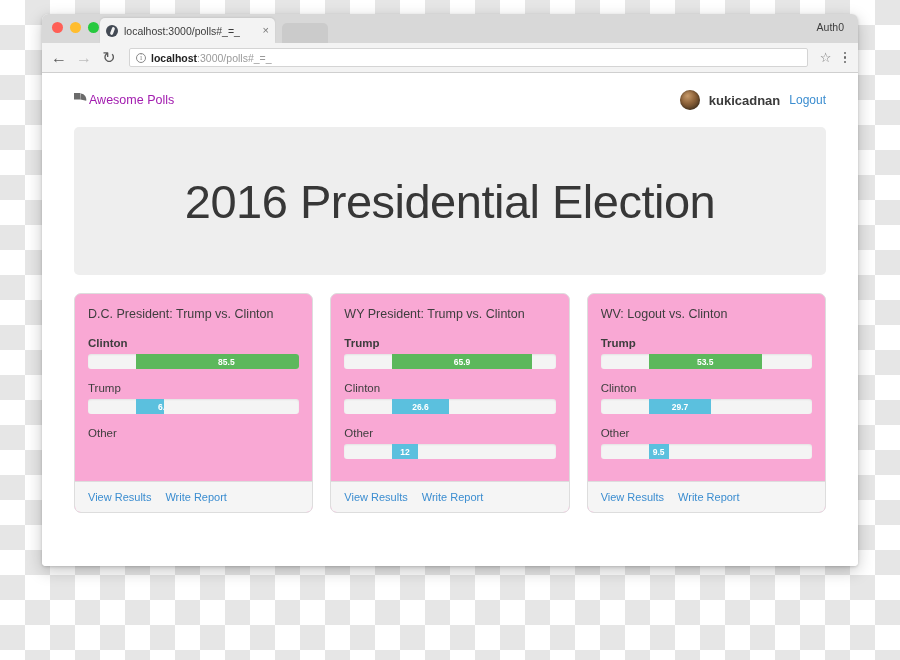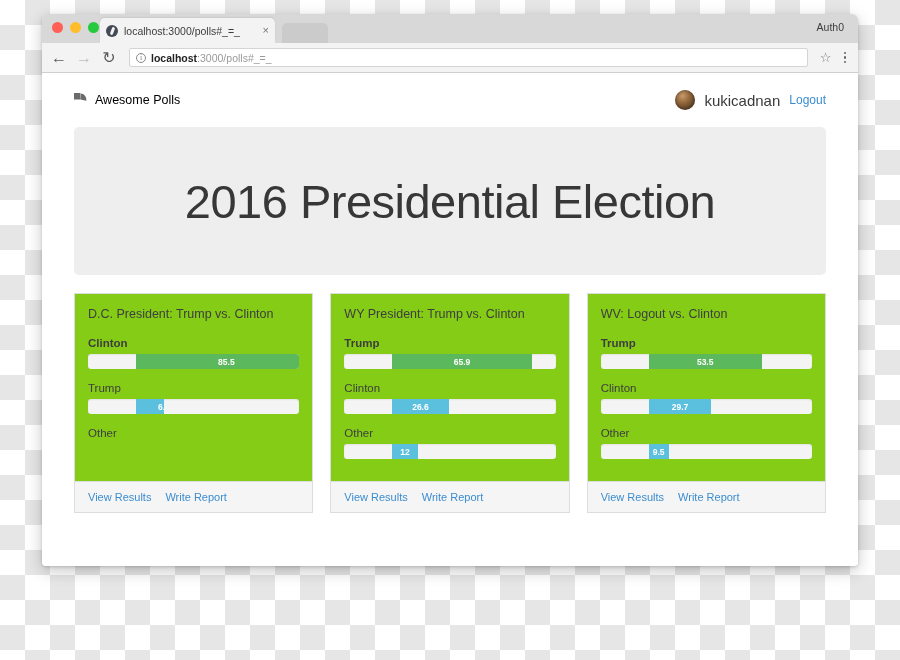--- a/index.html
+++ b/index.html
@@ -186,43 +186,43 @@
 
   
   .app-nav {
     height: 54px;
     display: flex;
     align-items: center;
     justify-content: space-between;
   }
   .brand {
     display: flex;
-    gap: 8px;
+    gap: 2px;
     font-size: 12.5px;
-    color: #000000;
+    color: #a21caf;
   }
   .pie-icon {
     width: 13px; height: 13px;
     flex: none;
     position: relative;
   }
   .nav-right {
     display: flex;
     align-items: center;
     gap: 9px;
   }
   .avatar {
     width: 20px; height: 20px;
     border-radius: 50%;
     flex: none;
     background:
       radial-gradient(circle at 38% 30%, #c79a6a 0%, #8d6239 42%, #5e4327 70%, #3a2b1c 100%);
     box-shadow: inset 0 0 3px rgba(0,0,0,0.4);
   }
-  .username { font-size: 15px; color: #3a3a3a; }
+  .username { font-size: 13px; color: #3a3a3a; font-weight: bold; }
   .logout-link { font-size: 12px; color: #3b8dd0; text-decoration: none; }
 
   
   .jumbotron {
     background: #eeeeee;
     border-radius: 5px;
     height: 148px;
     display: flex;
     align-items: center;
     justify-content: center;
@@ -236,23 +236,23 @@
   }
 
   
   .card-row {
     display: flex;
     gap: 17px;
     margin-top: 18px;
   }
   .card {
     flex: 1;
-    background: #84cc16;
+    background: #f9a8d4;
     border: 1px solid #dddddd;
-    border-radius: 0;
+    border-radius: 7px;
     display: flex;
     flex-direction: column;
     overflow: hidden;
   }
   .card-body { padding: 13px 13px 22px 13px; }
   .card-title {
     font-size: 12.5px;
     color: #3e3e3e;
     margin-bottom: 16px;
     white-space: nowrap;

